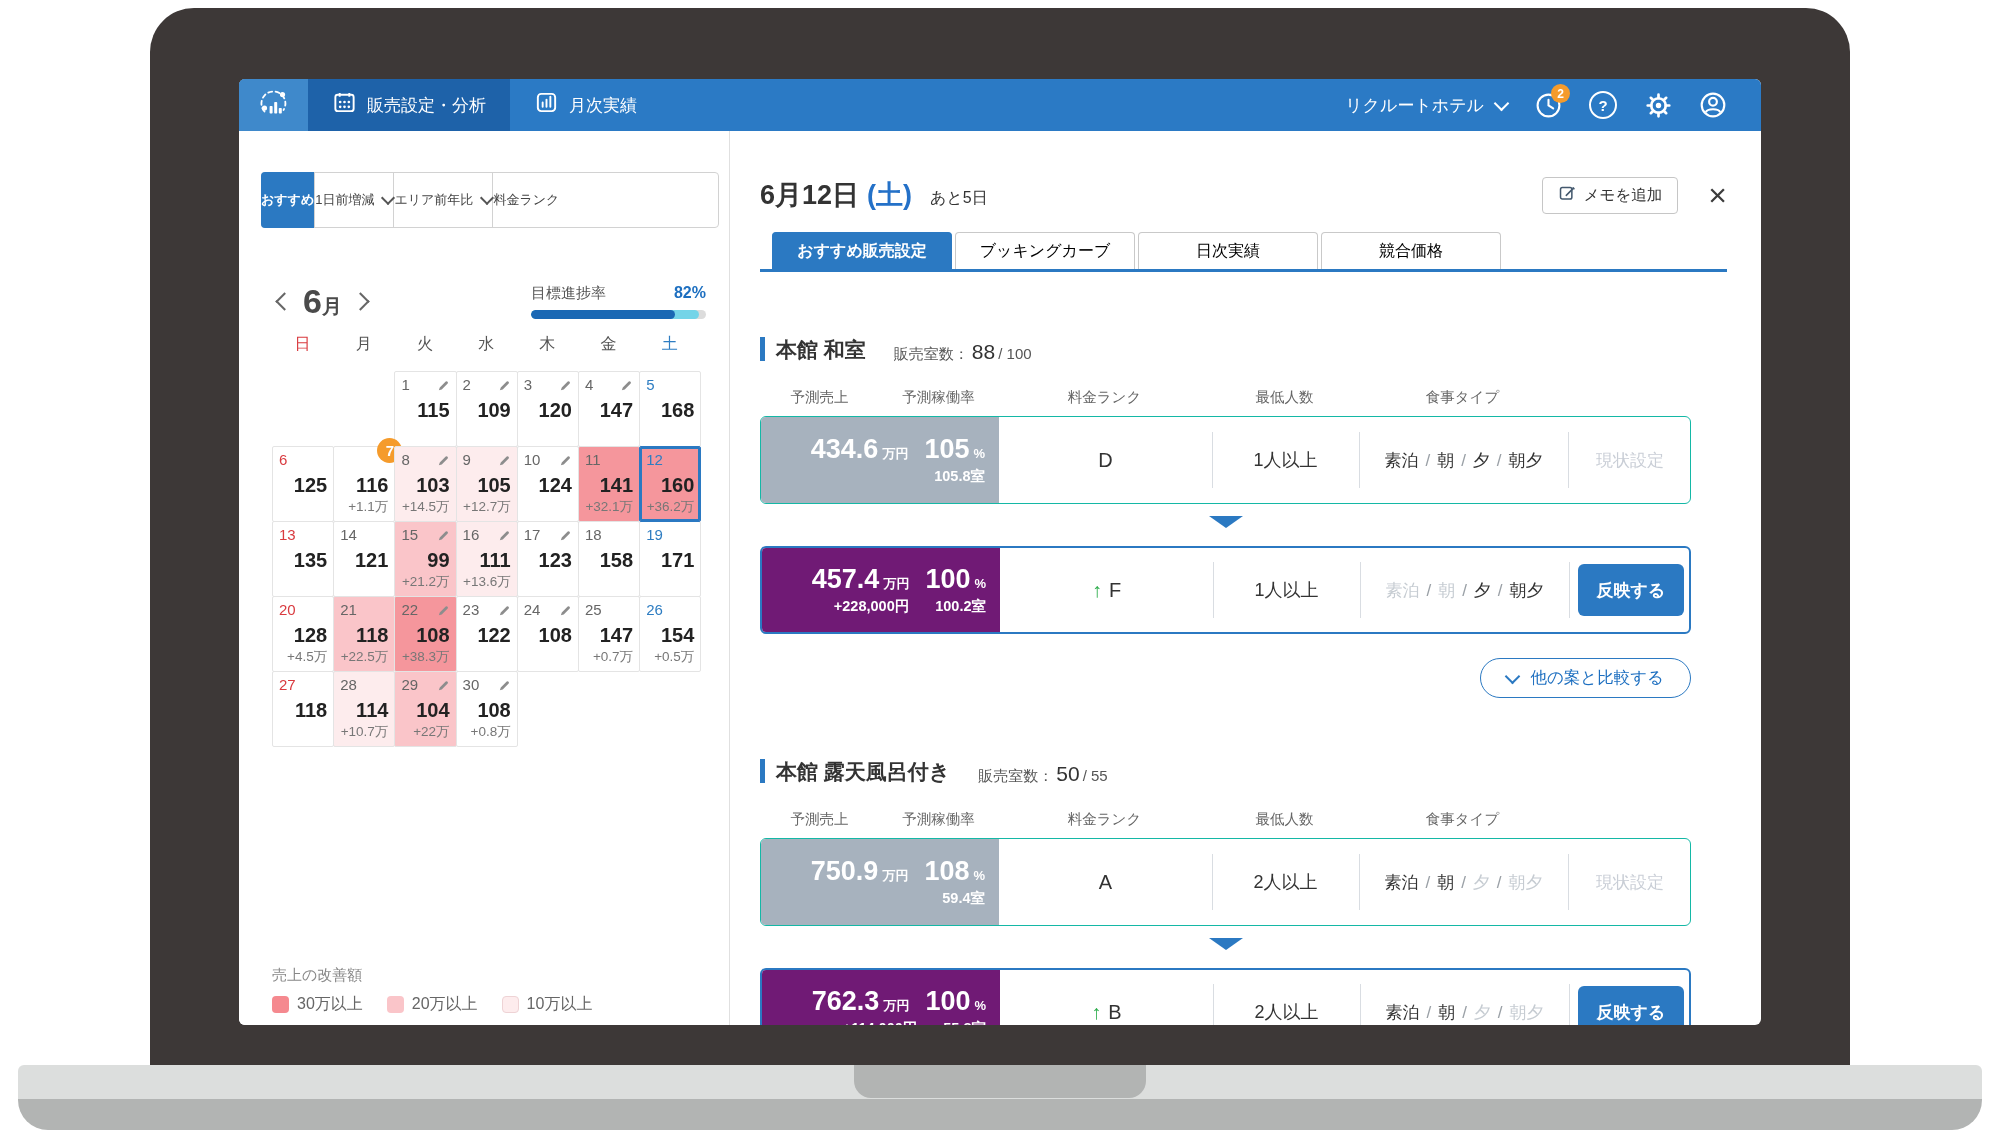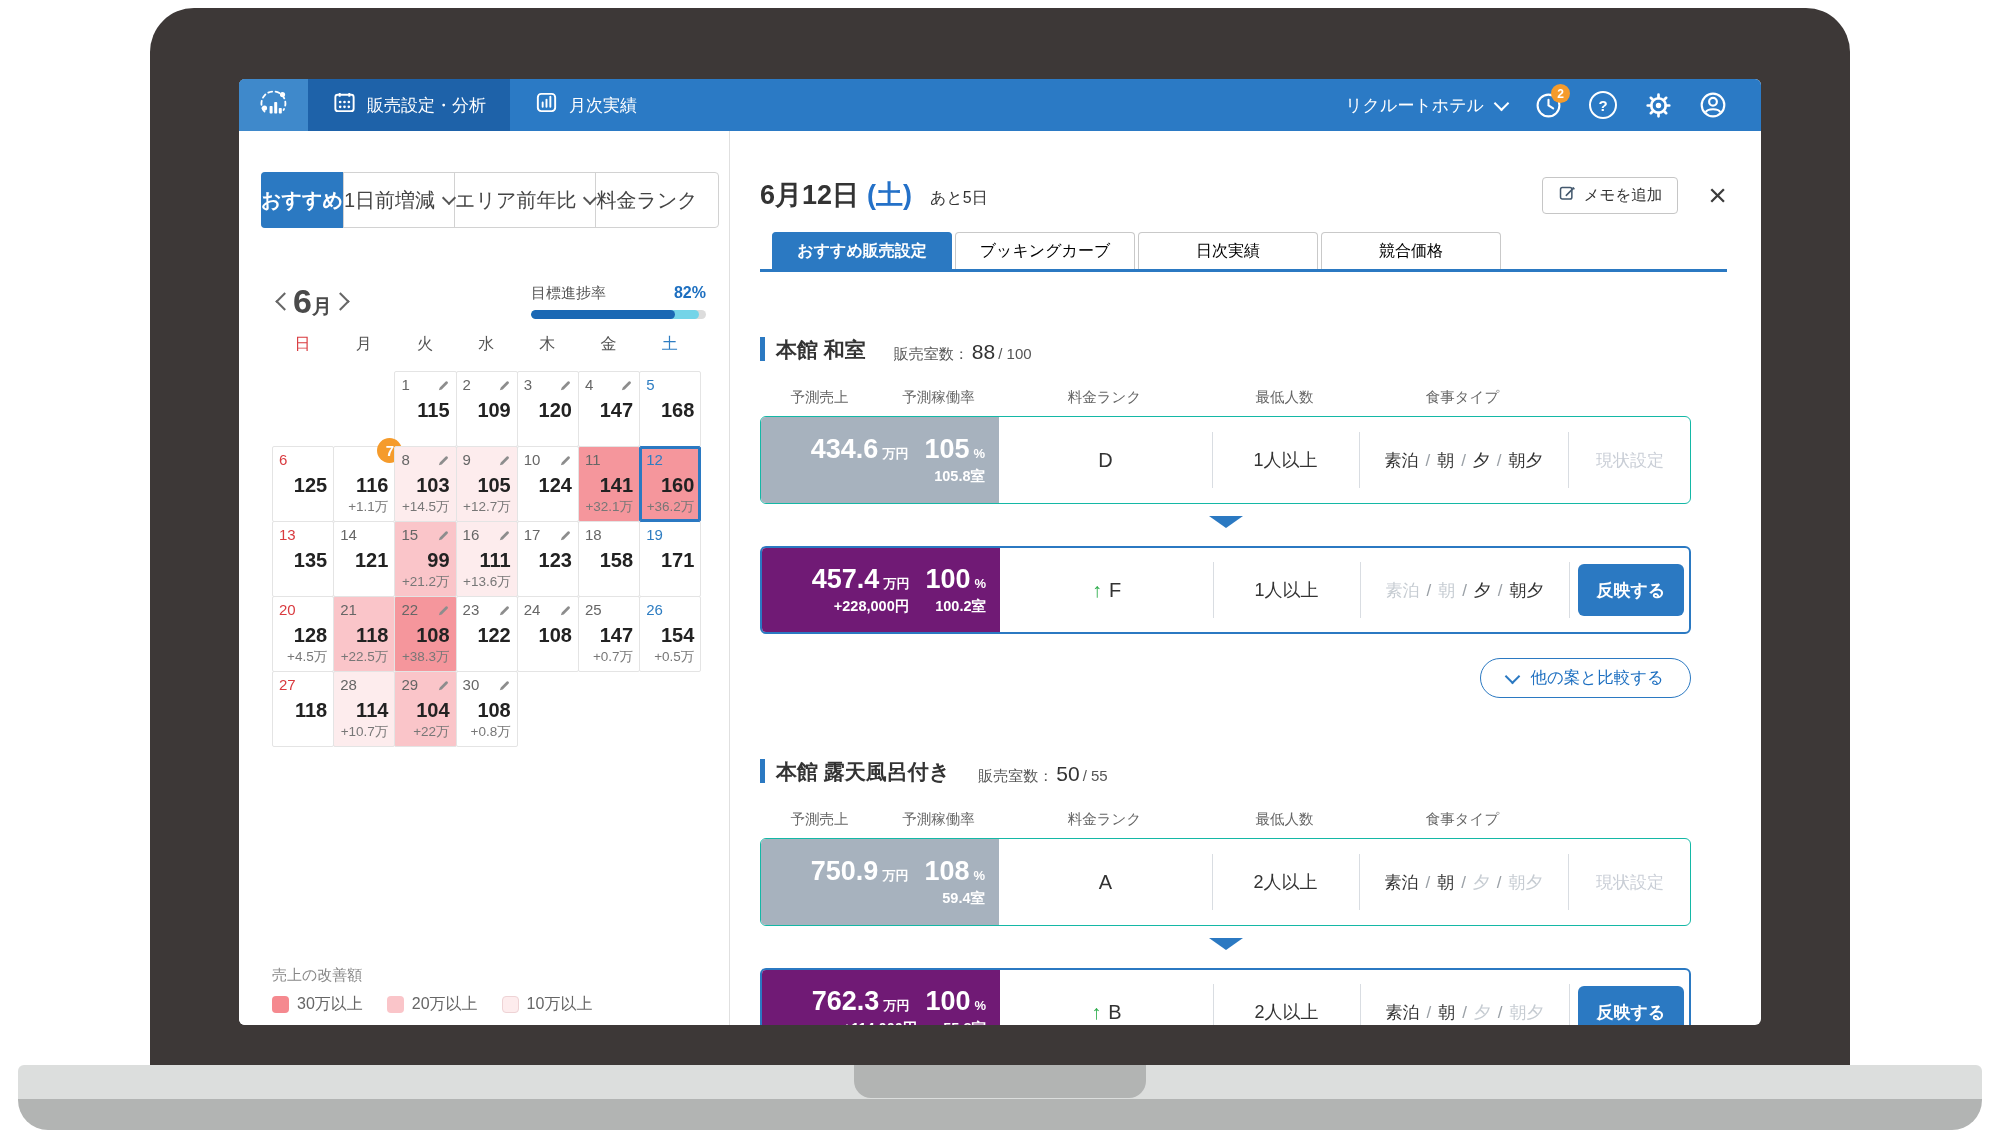--- a/index.html
+++ b/index.html
@@ -28,28 +28,28 @@
 
   
   .chev{display:inline-block;width:9px;height:9px;border-right:2px solid currentColor;border-bottom:2px solid currentColor;}
   .chev.down{transform:rotate(45deg) ;margin-top:-4px;}
   .chev.left{transform:rotate(135deg);}
   .chev.right{transform:rotate(-45deg);}
 
   
   .panel-left{position:absolute;top:52px;left:0;width:490px;bottom:0;background:#fff;border-right:1px solid #e0e0e0;}
   .filters{margin:41px 0 0 22px;width:458px;height:56px;display:flex;border:1px solid #d2d2d2;border-radius:4px;box-sizing:border-box;background:#fff;}
-  .ftab{display:flex;align-items:center;justify-content:center;gap:9px;font-size:20px;color:#444;border-right:1px solid #d2d2d2;cursor:pointer;box-sizing:border-box;}
+  .ftab{display:flex;align-items:center;justify-content:center;gap:9px;font-size:13px;color:#444;border-right:1px solid #d2d2d2;cursor:pointer;box-sizing:border-box;}
   .ftab:last-child{border-right:none;}
   .ftab.active{background:#2b79c2;color:#fff;font-weight:bold;margin:-1px 0 -1px -1px;border-radius:4px 0 0 4px;}
   .ftab .chev{width:8px;height:8px;color:#555;}
 
   .cal-wrap{margin-left:33px;width:434px;}
   .cal-head{margin-top:50px;display:flex;justify-content:space-between;align-items:center;height:46px;}
-  .month-nav{display:flex;align-items:center;gap:2px;margin-left:6px;}
+  .month-nav{display:flex;align-items:center;gap:12px;margin-left:6px;}
   .month-nav .chev{width:11px;height:11px;color:#666;cursor:pointer;}
   .month-big{font-size:34px;font-weight:bold;color:#4a4a4a;}
   .month-small{font-size:20px;font-weight:bold;color:#4a4a4a;}
   .goal{width:175px;}
   .goal-row{display:flex;justify-content:space-between;align-items:baseline;}
   .goal-label{font-size:15px;color:#555;}
   .goal-pct{font-size:16px;font-weight:bold;color:#1d6fc0;}
   .pb{position:relative;height:9px;border-radius:5px;background:#dcdcdc;overflow:hidden;margin-top:7px;}
   .pb-cyan{position:absolute;left:0;top:0;bottom:0;width:96%;background:#74d4e8;border-radius:5px;}
   .pb-main{position:absolute;left:0;top:0;bottom:0;width:82%;background:#1a68b4;border-radius:5px;}

